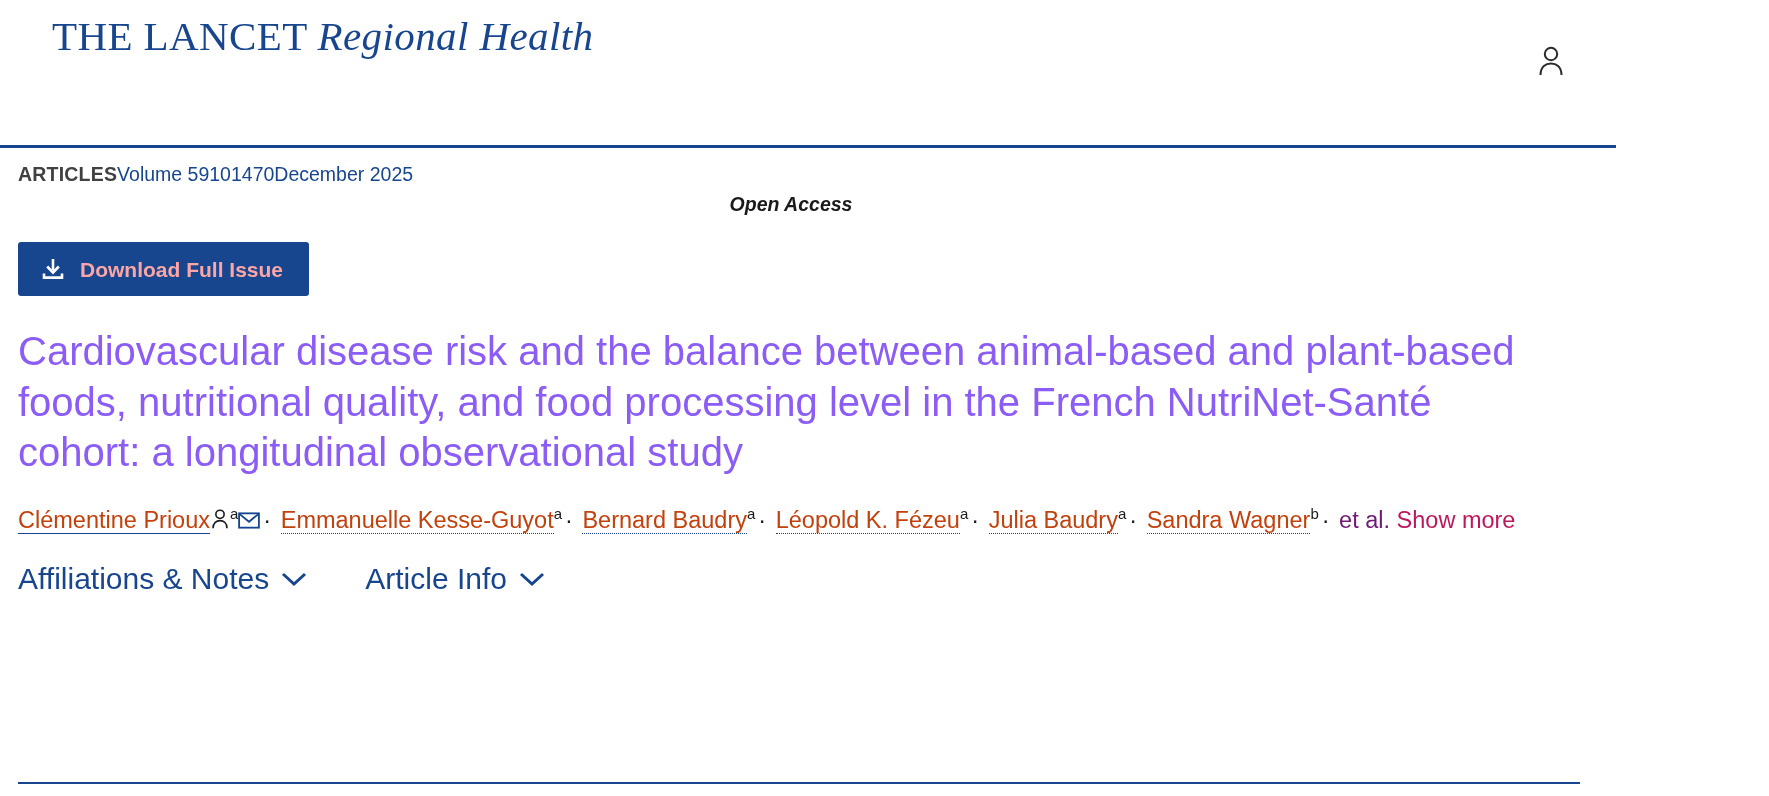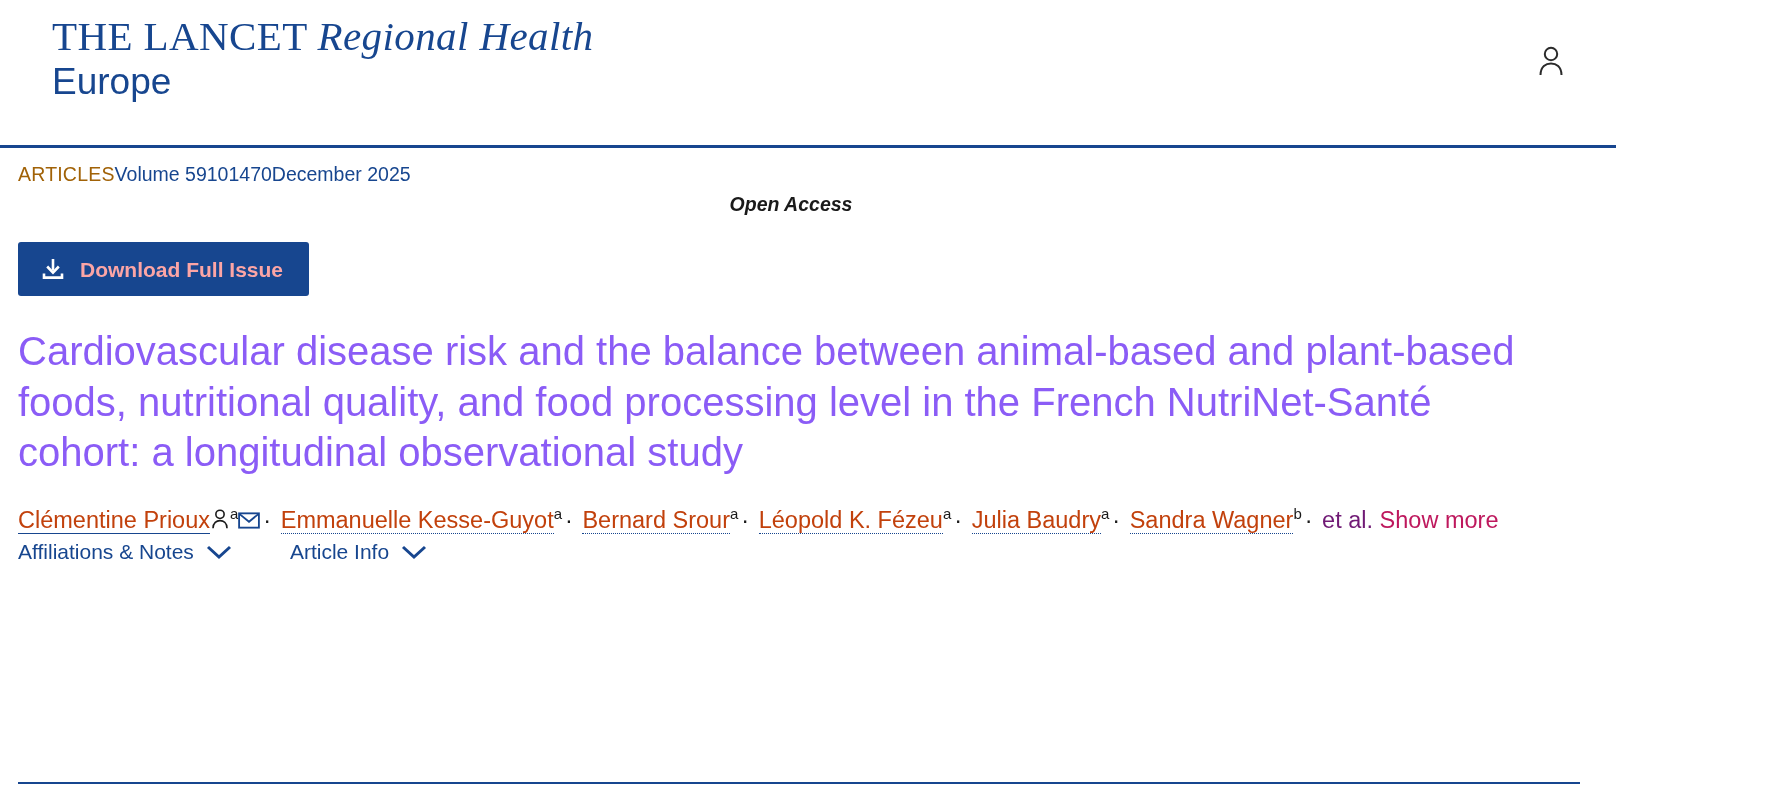--- a/index.html
+++ b/index.html
@@ -66,22 +66,22 @@
   .content {
     padding: 14px 52px 0 18px;
   }
   .crumb-line {
     font-size: 19.5px;
     line-height: 1.3;
     margin: 0 0 0 0;
     white-space: nowrap;
   }
   .crumb-articles {
-    font-weight: normal;
-    color: #a16207;
+    font-weight: bold;
+    color: #404040;
     letter-spacing: 0.2px;
   }
   .crumb-link {
     color: #17468f;
     text-decoration: none;
     cursor: pointer;
   }
   .crumb-plain {
     color: #17468f;
   }
@@ -154,24 +154,25 @@
   }
   .etal {
     color: #701a75;
     text-align: center;
   }
   .show-more {
     color: #be185d;
     cursor: pointer;
   }
   .disclosure-row {
+    margin-top: 22px;
     display: flex;
     align-items: center;
     gap: 58px;
-    font-size: 21px;
+    font-size: 30px;
     color: #17468f;
     padding-bottom: 16px;
   }
   .disclosure {
     display: inline-flex;
     align-items: center;
     gap: 12px;
     cursor: pointer;
     color: #17468f;
   }
@@ -191,21 +192,20 @@
 <body>
 
 <div class="page">
 
   <div class="masthead">
     <div class="journal-logo">
       <div class="logo-line1">
         <span class="lancet">THE LANCET</span>
         <span class="regional">Regional Health</span>
       </div>
-      <div class="logo-line2">Europe</div>
     </div>
 
     <div class="account-btn">
       <svg width="30" height="32" viewBox="0 0 30 32">
         <circle cx="15" cy="9" r="6.2" fill="none" stroke="#2b2b2b" stroke-width="2"></circle>
         <path d="M4.5 30 C4.5 21.5 10 18.4 15 18.4 C20 18.4 25.5 21.5 25.5 30" fill="none" stroke="#2b2b2b" stroke-width="2"></path>
       </svg>
     </div>
   </div>
 
@@ -239,21 +239,21 @@
         </svg></span><span class="sup">a</span><span class="inline-icon">
         <svg width="22" height="19" viewBox="0 0 24 20">
           <rect x="1.2" y="2.2" width="21.6" height="15.6" fill="none" stroke="#17468f" stroke-width="2"></rect>
           <path d="M1.8 3 L12 11.4 L22.2 3" fill="none" stroke="#17468f" stroke-width="2"></path>
         </svg></span><span class="sep">·</span>
 
       
       <span class="author">Emmanuelle Kesse-Guyot</span><span class="sup">a</span><span class="sep">·</span>
 
       
-      <span class="author">Bernard Srour</span><span class="sup">a</span><span class="sep">·</span>
+      <span class="author">Bernard Baudry</span><span class="sup">a</span><span class="sep">·</span>
 
       
       <span class="author">Léopold K. Fézeu</span><span class="sup">a</span><span class="sep">·</span>
 
       
       <span class="author">Julia Baudry</span><span class="sup">a</span><span class="sep">·</span>
 
       
       <span class="author">Sandra Wagner</span><span class="sup">b</span><span class="sep">·</span>
 

